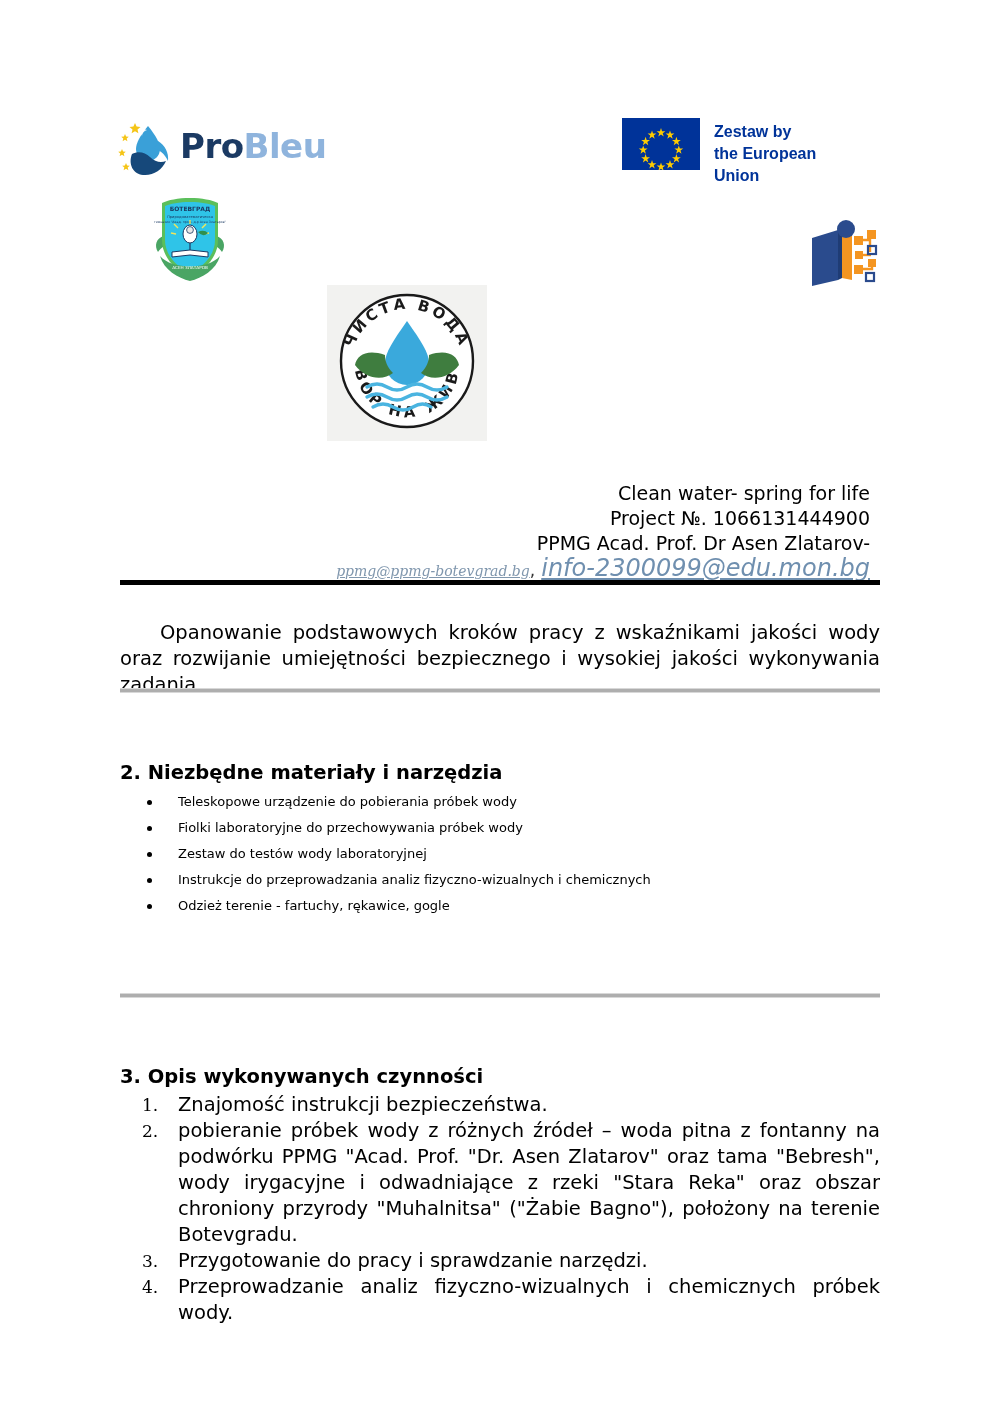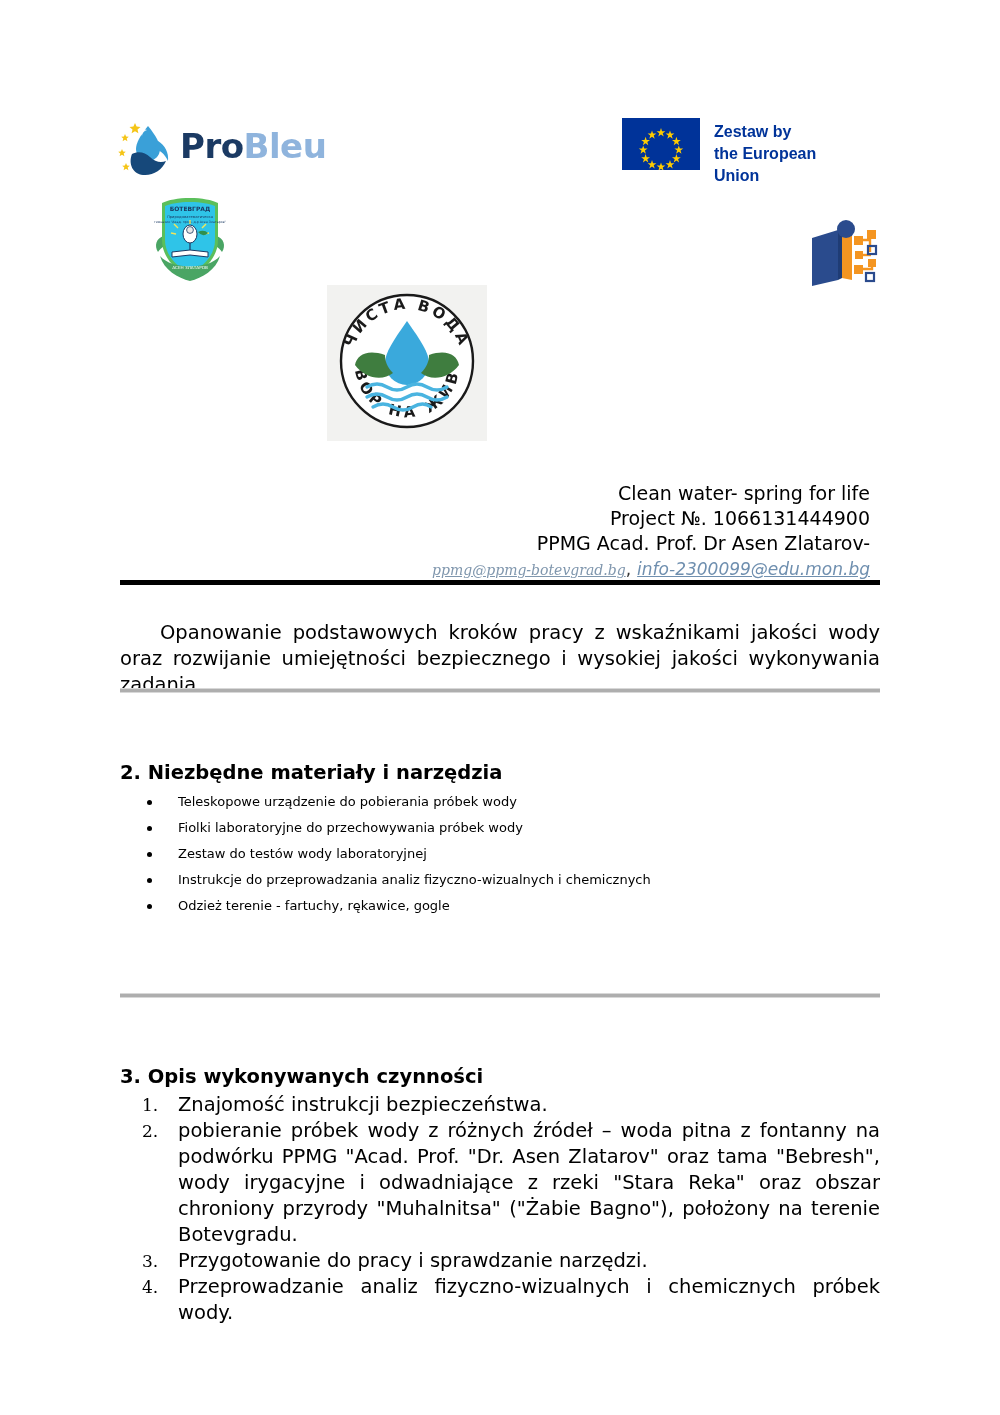--- a/index.html
+++ b/index.html
@@ -46,21 +46,21 @@
   .email-serif {
     font-family: "DejaVu Serif", serif;
     font-style: italic;
     font-size: 14px;
     color: #7f96ad;
     text-decoration: underline;
   }
   .email-sans {
     font-family: "DejaVu Sans", sans-serif;
     font-style: italic;
-    font-size: 17px;
+    font-size: 24px;
     color: #6f8faf;
     text-decoration: underline;
   }
   .email-comma { color: #333; font-size: 17px; }
 
   .rule-thick { position: absolute; left: 120px; top: 580px; width: 760px; height: 5px; background: #000; }
   .rule-thin { position: absolute; left: 120px; width: 760px; height: 3px;
                background: #aeaeae; border-top: 1px solid #d8d8d8; border-bottom: 1px solid #d8d8d8; }
   .rule-a { top: 688px; }
   .rule-b { top: 993px; }

